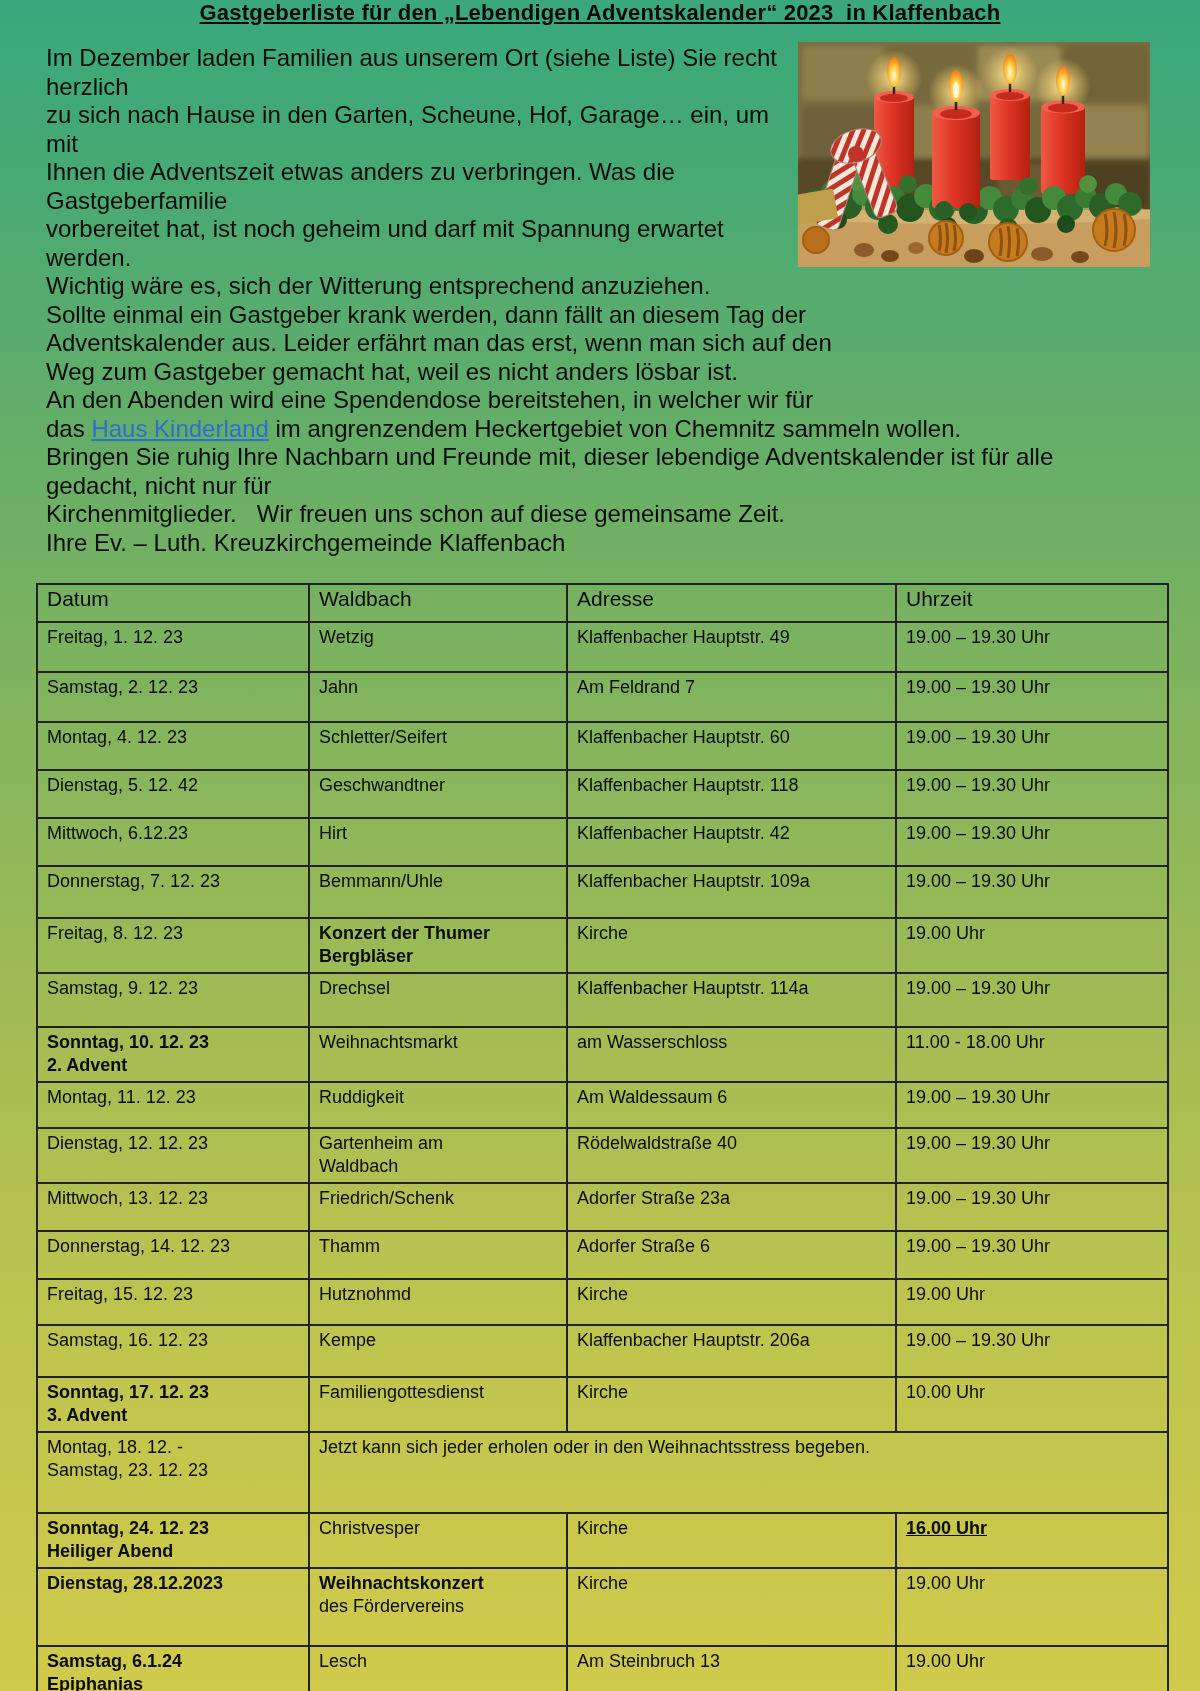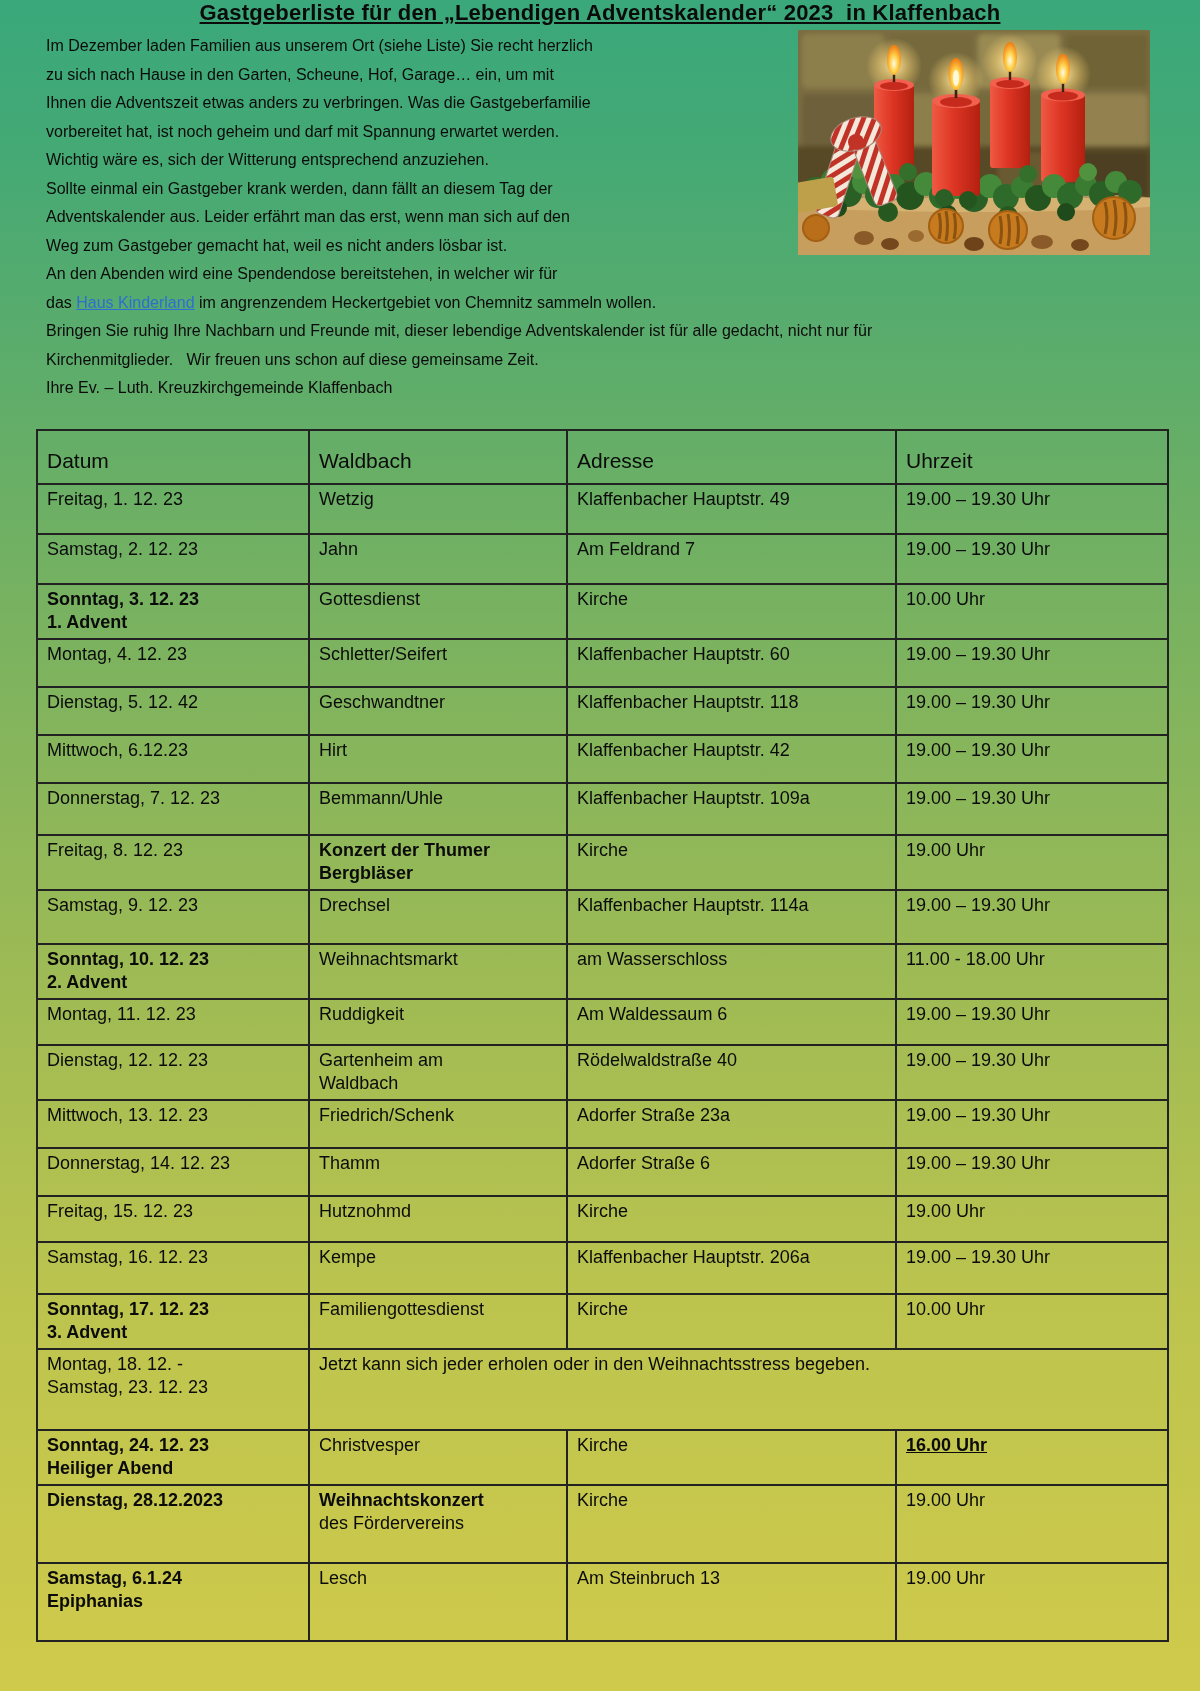--- a/index.html
+++ b/index.html
@@ -23,22 +23,22 @@
   }
   .title {
     margin: 0;
     text-align: center;
     font-size: 22px;
     font-weight: bold;
     letter-spacing: 0.2px;
   }
   .title span { text-decoration: underline; }
   .intro {
-    margin: 6px 50px 0 46px;
-    font-size: 16px;
+    margin: 18px 50px 0 46px;
+    font-size: 24px;
     line-height: 28.5px;
   }
   .preline { white-space: pre-line; }
   .photo {
     float: right;
     width: 352px; height: 225px;
     margin: -2px 0 6px 18px;
   }
   .photo svg { display: block; width: 352px; height: 225px; }
   a.doc-link { color: #2e6ed0; text-decoration: underline; cursor: pointer; }
@@ -51,21 +51,21 @@
   table.schedule th, table.schedule td {
     border: 2px solid #222222;
     vertical-align: top;
     text-align: left;
     padding: 3px 8px 4px 9px;
   }
   table.schedule th {
     font-weight: normal;
     font-size: 21px;
     height: 30px;
-    padding-top: 18px;
+    padding-top: 2px;
   }
   table.schedule td {
     font-size: 18px;
     line-height: 23px;
     white-space: pre-line;
   }
   td.merged { vertical-align: middle; padding-top: 16px; }
   .b  { font-weight: bold; }
   .bu { font-weight: bold; text-decoration: underline; }
 </style>
@@ -260,27 +260,20 @@
           <td>Wetzig</td>
           <td>Klaffenbacher Hauptstr. 49</td>
           <td>19.00 – 19.30 Uhr</td>
         </tr>
         <tr style="height: 50px;">
           <td>Samstag, 2. 12. 23</td>
           <td>Jahn</td>
           <td>Am Feldrand 7</td>
           <td>19.00 – 19.30 Uhr</td>
         </tr>
-        <tr style="height: 48px;">
-          <td class="b">Sonntag, 3. 12. 23
-1. Advent</td>
-          <td>Gottesdienst</td>
-          <td>Kirche</td>
-          <td>10.00 Uhr</td>
-        </tr>
         <tr style="height: 48px; margin-top: 44px;">
           <td>Montag, 4. 12. 23</td>
           <td>Schletter/Seifert</td>
           <td>Klaffenbacher Hauptstr. 60</td>
           <td>19.00 – 19.30 Uhr</td>
         </tr>
         <tr style="height: 48px;">
           <td>Dienstag, 5. 12. 42</td>
           <td>Geschwandtner</td>
           <td>Klaffenbacher Hauptstr. 118</td>

